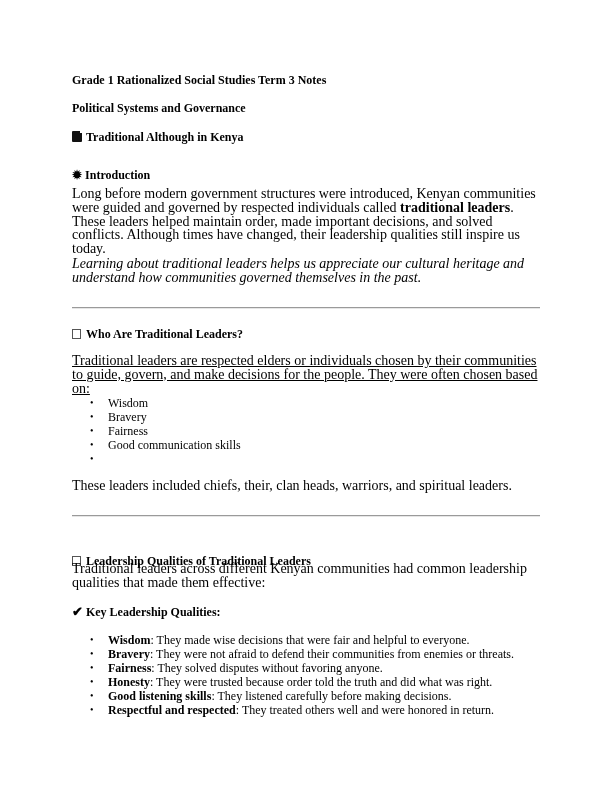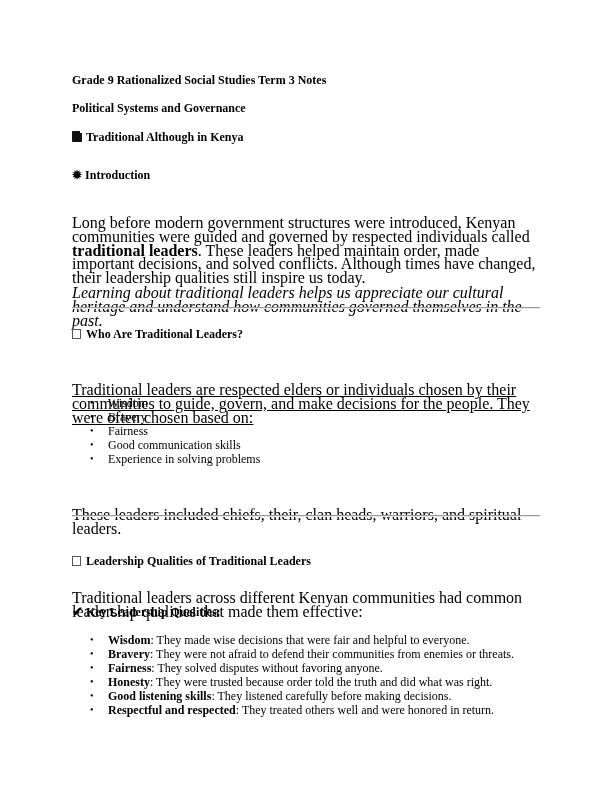--- a/index.html
+++ b/index.html
@@ -28,25 +28,24 @@
       left: 0;
       margin: 0;
       white-space: nowrap;
     }
     .h {
       font-weight: bold;
       font-size: 12px;
       line-height: 14px;
     }
     .p {
-      font-size: 16px;
+      font-size: 14px;
       line-height: 13.8px;
       white-space: normal;
       width: 470px;
-      margin-top: 29px;
     }
     .icon-book {
       display: inline-block;
       width: 10px;
       height: 11px;
       background: #111;
       border-radius: 1px;
       margin-right: 4px;
       vertical-align: -1px;
       position: relative;
@@ -108,21 +107,21 @@
       width: 10px;
       font-size: 10px;
     }
     b { font-weight: bold; }
   </style>
 </head>
 <body>
 
 <div class="page">
 
-  <div class="el h" style="top:73px;">Grade 9 Rationalized Social Studies Term 3 Notes</div>
+  <div class="el h" style="top:73px;">Grade 1 Rationalized Social Studies Term 3 Notes</div>
 
   <div class="el h" style="top:101px;">Political Systems and Governance</div>
 
   <div class="el h" style="top:130px;">
     <span class="icon-book"></span><span>Traditional Although in Kenya</span>
   </div>
 
   <div class="el h" style="top:168px;">
     <span class="icon-burst">✹</span><span>Introduction</span>
   </div>
@@ -137,21 +136,21 @@
     <span class="icon-box"></span><span>Who Are Traditional Leaders?</span>
   </div>
 
   <p class="el p" style="top:354px;text-decoration:underline;">Traditional leaders are respected elders or individuals chosen by their communities to guide, govern, and make decisions for the people. They were often chosen based on:</p>
 
   <ul class="bullets" style="top:396px;">
     <li><span class="dot">•</span><span>Wisdom</span></li>
     <li><span class="dot">•</span><span>Bravery</span></li>
     <li><span class="dot">•</span><span>Fairness</span></li>
     <li><span class="dot">•</span><span>Good communication skills</span></li>
-    <li><span class="dot">•</span><span>Experience in solving problems</span></li>
+    <li><span class="dot">•</span></li>
   </ul>
 
   <p class="el p" style="top:479px;">These leaders included chiefs, their, clan heads, warriors, and spiritual leaders.</p>
 
   <hr class="rule" style="top:515px;">
 
   <div class="el h" style="top:554px;text-align:center;">
     <span class="icon-box"></span><span>Leadership Qualities of Traditional Leaders</span>
   </div>
 

